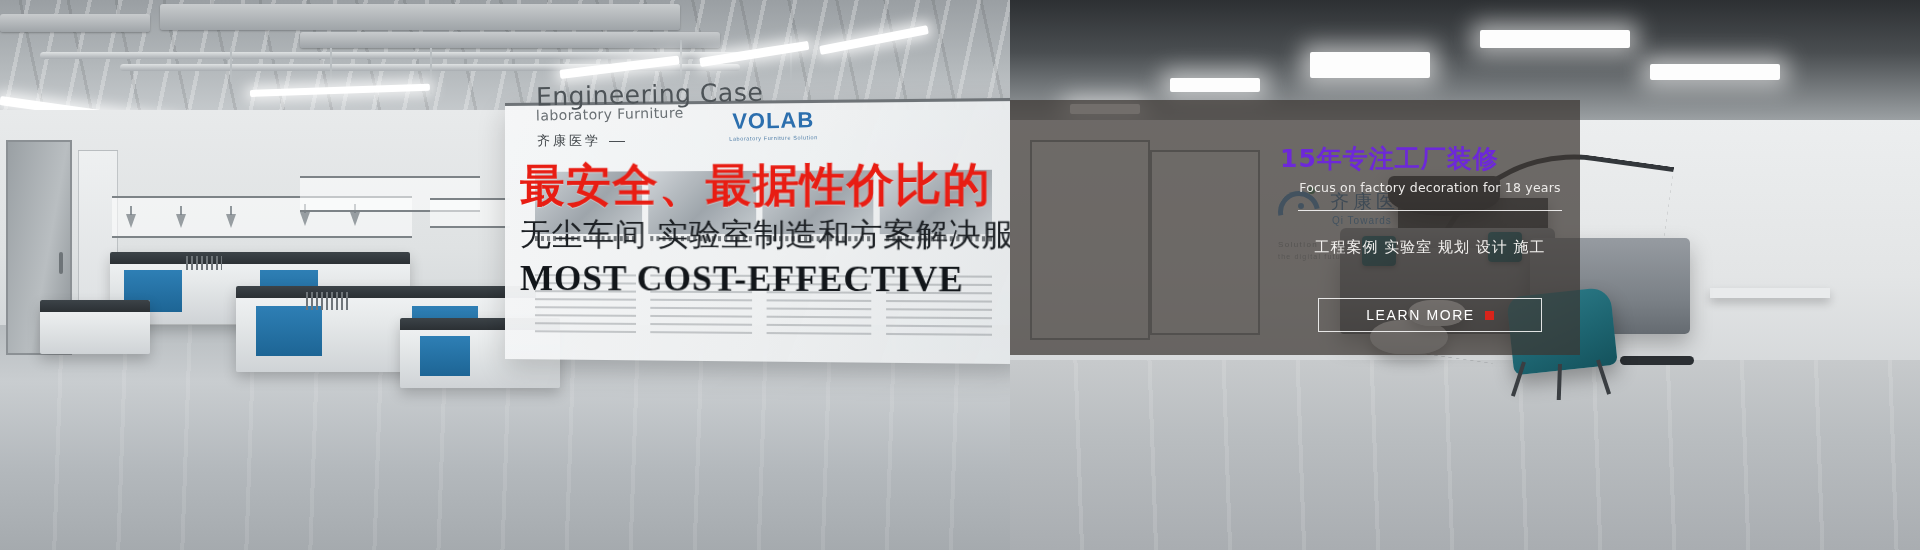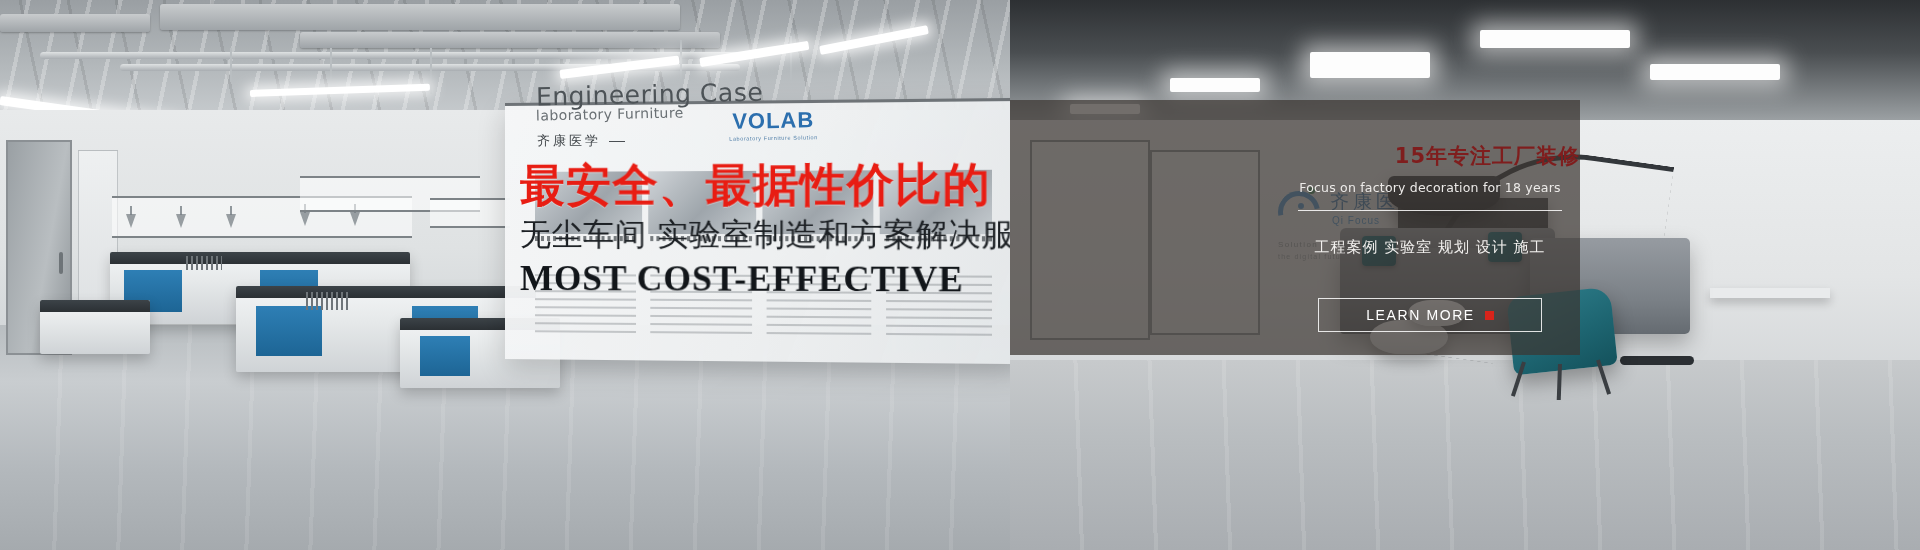--- a/index.html
+++ b/index.html
@@ -319,23 +319,23 @@
   }
 
   
   .overlay{
     position:absolute; left:1010px; top:100px; width:570px; height:255px;
     background:rgba(60,54,50,.72);
     overflow:hidden;
   }
   .ov-inner{ position:absolute; left:270px; top:0; width:300px; height:100%; }
   .ov-title{
-    position:absolute; left:0; top:42px; width:300px; text-align:right;
+    position:absolute; left:0; top:42px; width:300px; text-align:left;
     font-family:"DejaVu Sans","Liberation Sans",sans-serif;
-    font-weight:bold; font-size:21px; color:#7f1d1d; letter-spacing:1px;
+    font-weight:bold; font-size:25px; color:#6d28d9; letter-spacing:1px;
     white-space:nowrap;
   }
   .ov-sub{
     position:absolute; left:0; top:80px; width:300px; text-align:center;
     font-family:"DejaVu Sans",sans-serif;
     font-size:12.5px; color:#eceae8; letter-spacing:.2px; white-space:nowrap;
   }
   .ov-rule{
     position:absolute; left:18px; top:110px; width:264px; height:1px;
     background:rgba(255,255,255,.85);
@@ -489,21 +489,21 @@
     <div class="glasswall" style="left:140px;top:150px;width:110px;height:185px;"></div>
 
     <div class="cabinet"></div>
     <div class="sidetable"></div>
 
     <div class="brand">
       <div class="swoosh"></div>
       <div class="dot1"></div>
       <div class="dot2"></div>
       <div class="cn">齐康医学</div>
-      <div class="en">Qi Focus</div>
+      <div class="en">Qi Towards</div>
     </div>
     <div class="wallnote">Solution</div>
     <div class="wallnote2">the digital future</div>
 
     <div class="lamp-arc"></div>
     <div class="lamp-shade"></div>
     <div class="lamp-base"></div>
 
     <div class="sofa-back"></div>
     <div class="sofa"></div>

